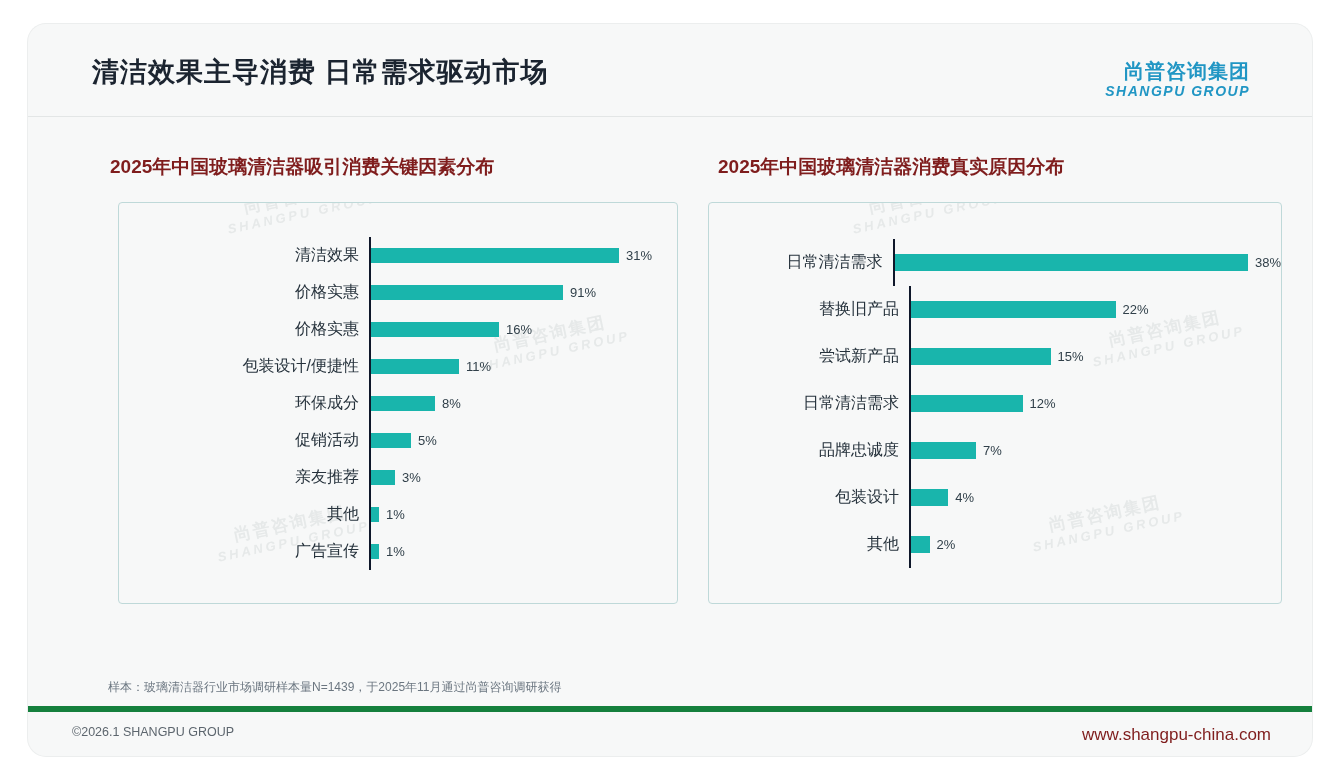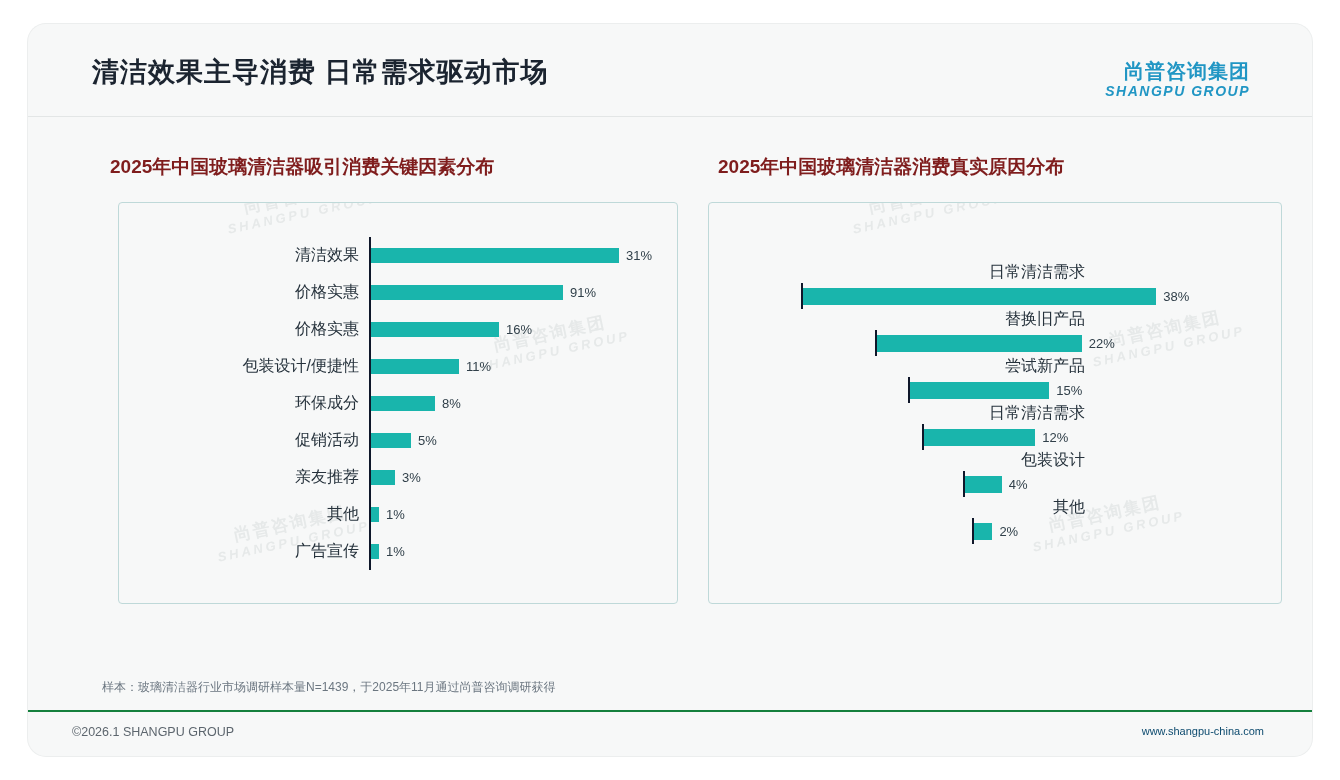--- a/index.html
+++ b/index.html
@@ -95,21 +95,21 @@
     left: 0; top: 0; right: 0; bottom: 0;
     display: flex;
     flex-direction: column;
     justify-content: center;
   }
   .row {
     display: flex;
     align-items: center;
     height: 37px;
   }
-  .panel.right .row { height: 47px; flex-direction: column; }
+  .panel.right .row { height: 47px; }
   .row-label {
     text-align: right;
     font-size: 16px;
     color: #26323c;
     padding-right: 10px;
     white-space: nowrap;
   }
   .panel.left .row-label { width: 240px; }
   .panel.right .row-label { width: 190px; }
   .bar-wrap {
@@ -140,47 +140,47 @@
     line-height: 1.25;
     transform: rotate(-12deg);
     white-space: nowrap;
   }
   .wm .l1 { font-size: 17px; letter-spacing: 2px; }
   .wm .l2 { font-size: 13px; font-style: italic; letter-spacing: 3px; }
 
   
   .note {
     position: absolute;
-    left: 74px;
+    left: 80px;
     top: 655px;
     font-size: 12px;
     color: #6b7680;
     white-space: nowrap;
   }
   .footer {
     position: absolute;
     left: 0;
     right: 0;
     bottom: 0;
     height: 44px;
-    border-top: 2px solid #15803d;
+    border-top: 6px solid #15803d;
   }
   .copyright {
     position: absolute;
     left: 44px;
     top: 13px;
     font-size: 12.5px;
     color: #5d666e;
   }
   .website {
     position: absolute;
-    right: 48px;
+    right: 41px;
     top: 13px;
-    font-size: 11px;
-    color: #0c4a6e;
+    font-size: 17px;
+    color: #7f1d1d;
   }
 </style>
 </head>
 <body>
 
 <div id="slide">
   <div class="card">
 
     <div class="header">
       <div class="slide-title">清洁效果主导消费 日常需求驱动市场</div>
@@ -311,20 +311,27 @@
               </div>
             </div>
             <div class="row">
               <div class="row-label">日常清洁需求</div>
               <div class="bar-wrap">
                 <div class="bar" style="background: rgb(25, 181, 172); width: 111.6px;"></div>
                 <div class="bar-val">12%</div>
               </div>
             </div>
             <div class="row">
+              <div class="row-label">品牌忠诚度</div>
+              <div class="bar-wrap">
+                <div class="bar" style="background: rgb(25, 181, 172); width: 65.1px;"></div>
+                <div class="bar-val">7%</div>
+              </div>
+            </div>
+            <div class="row">
               <div class="row-label">包装设计</div>
               <div class="bar-wrap">
                 <div class="bar" style="background: rgb(25, 181, 172); width: 37.2px;"></div>
                 <div class="bar-val">4%</div>
               </div>
             </div>
             <div class="row">
               <div class="row-label">其他</div>
               <div class="bar-wrap">
                 <div class="bar" style="background: rgb(25, 181, 172); width: 18.6px;"></div>

